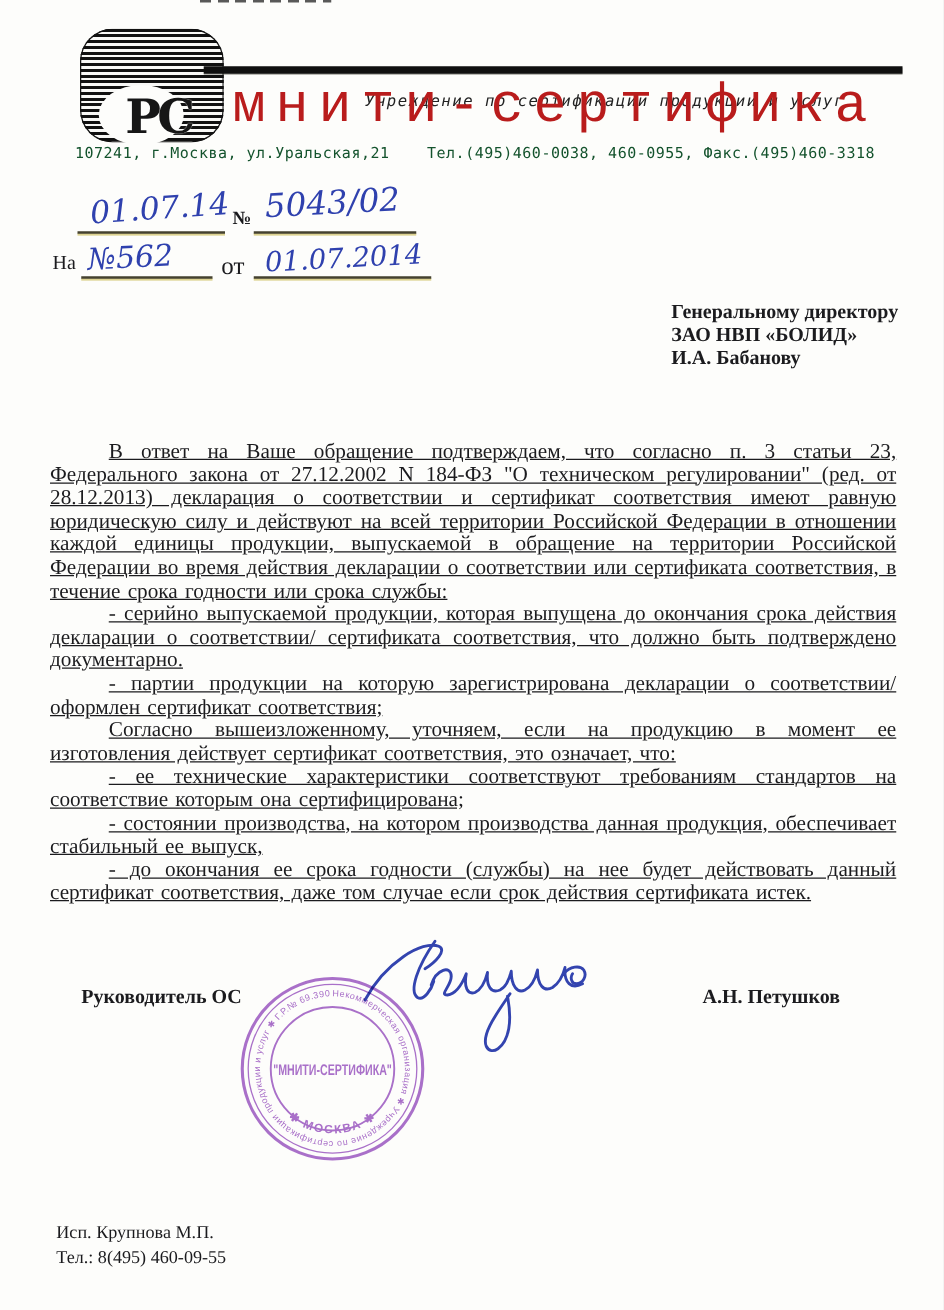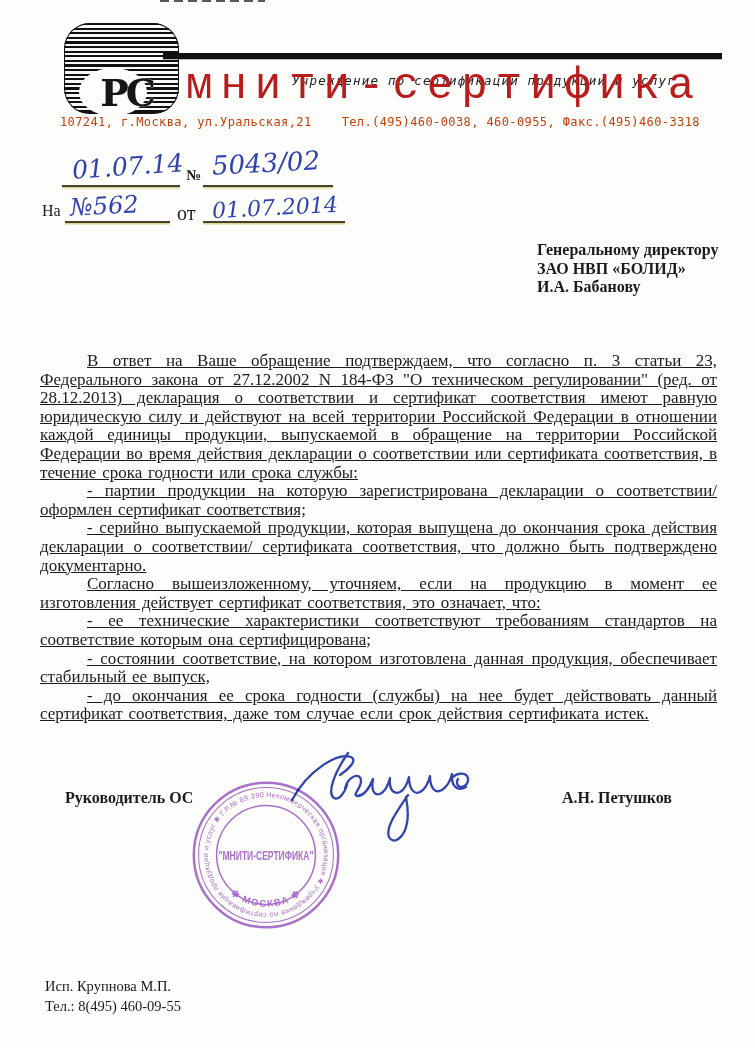--- a/index.html
+++ b/index.html
@@ -39,21 +39,21 @@
     background:#101010;
     box-shadow:0 1px 0 rgba(60,60,50,.35); }
   .org-title {
     position:absolute; left:186px; top:61px;
     font-family:"Liberation Mono", monospace; font-size:44px;
     letter-spacing:8px; color:#b91c1c; white-space:nowrap;
   }
   .address-row {
     position:absolute; left:60px; top:115px; display:flex; gap:30px;
     font-family:"DejaVu Sans Mono", monospace; font-size:12px;
-    letter-spacing:.4px; color:#c2410c; white-space:nowrap;
+    letter-spacing:.4px; color:#14532d; white-space:nowrap;
   }
   
   .hw { font-family:"DejaVu Serif", serif; font-style:italic; color:#2f41ae; white-space:nowrap; }
   .ref-underline { position:absolute; height:2px; background:#44412f;
     box-shadow:0 1.5px 0 rgba(198,182,74,.6); }
   .hw-date   { position:absolute; left:72px;  top:152px; font-size:25px; transform:rotate(-4deg); }
   .ref-no    { position:absolute; left:186px; top:167px; font-size:15px; font-weight:bold; }
   .hw-number { position:absolute; left:212px; top:148px; font-size:26px; transform:rotate(-3deg); }
   .ul-1 { left:62px;  top:185px; width:118px; }
   .ul-2 { left:203px; top:185px; width:130px; }
@@ -112,25 +112,25 @@
   <div class="ref-underline ul-4"></div>
 
   <div class="recipient">
       <div>Генеральному директору</div>
       <div>ЗАО НВП «БОЛИД»</div>
       <div>И.А. Бабанову</div>
     </div>
 
   <div class="body-text">
       <p class="para">В ответ на Ваше обращение подтверждаем, что согласно п. 3 статьи 23, Федерального закона от 27.12.2002 N 184-ФЗ "О техническом регулировании" (ред. от 28.12.2013) декларация о соответствии и сертификат соответствия имеют равную юридическую силу и действуют на всей территории Российской Федерации в отношении каждой единицы продукции, выпускаемой в обращение на территории Российской Федерации во время действия декларации о соответствии или сертификата соответствия, в течение срока годности или срока службы:</p>
+      <p class="para">- серийно выпускаемой продукции, которая выпущена до окончания срока действия декларации о соответствии/ сертификата соответствия, что должно быть подтверждено документарно.</p>
       <p class="para">- партии продукции на которую зарегистрирована декларации о соответствии/оформлен сертификат соответствия;</p>
-      <p class="para">- серийно выпускаемой продукции, которая выпущена до окончания срока действия декларации о соответствии/ сертификата соответствия, что должно быть подтверждено документарно.</p>
       <p class="para">Согласно вышеизложенному, уточняем, если на продукцию в момент ее изготовления действует сертификат соответствия, это означает, что:</p>
       <p class="para">- ее технические характеристики соответствуют требованиям стандартов на соответствие которым она сертифицирована;</p>
-      <p class="para">- состоянии соответствие, на котором изготовлена данная продукция, обеспечивает стабильный ее выпуск,</p>
+      <p class="para">- состоянии производства, на котором производства данная продукция, обеспечивает стабильный ее выпуск,</p>
       <p class="para">- до окончания ее срока годности (службы) на нее будет действовать данный сертификат соответствия, даже  том случае если срок действия сертификата истек.</p>
     </div>
 
   <div class="sig-title">Руководитель ОС</div>
   <div class="sig-name">А.Н. Петушков</div>
 
   <svg class="sig-svg" width="185" height="100" viewBox="0 0 185 100">
     <g fill="none" stroke="#3344b2" stroke-width="2.3" stroke-linecap="round" stroke-linejoin="round">
       <path d="M4 52 C20 22 50 4 63 9 C70 12 60 22 52 27"></path>
       <path d="M60 5 C46 25 39 45 46 50 C51 53 57 44 59 37"></path>

